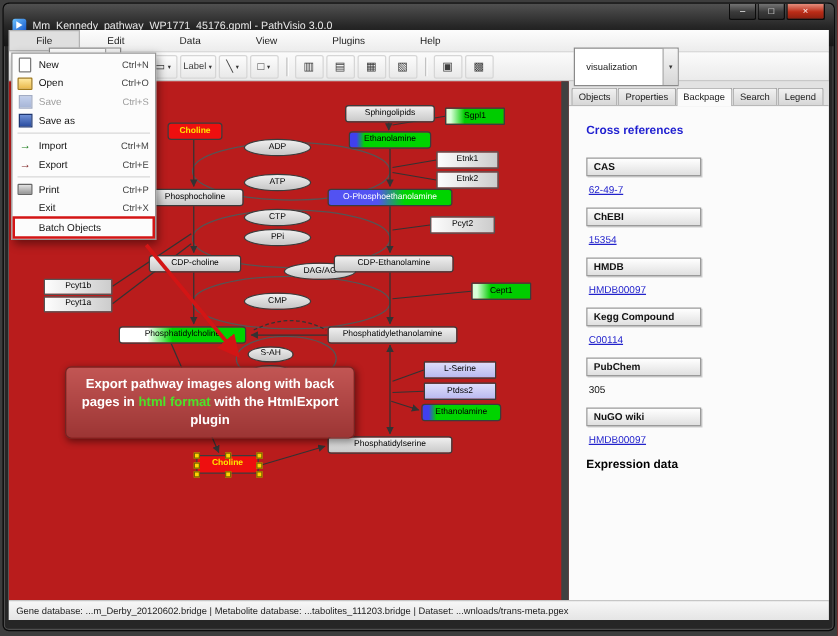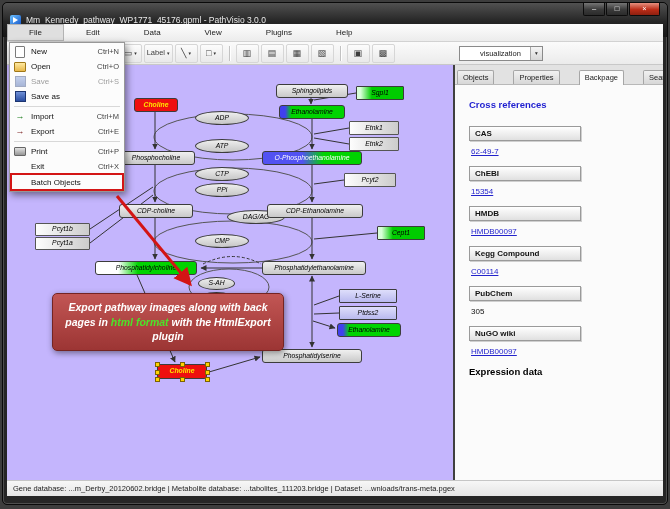--- a/index.html
+++ b/index.html
@@ -19,34 +19,34 @@
   .client{position:absolute;left:4px;top:21px;width:656px;height:472px;background:#f2f2f2;display:flex;flex-direction:column;overflow:hidden;}
 
   
   .menubar{height:17px;flex:0 0 17px;background:linear-gradient(#fdfdfd,#ececec);border-bottom:1px solid #d2d2d2;display:flex;align-items:stretch;font-size:8px;color:#1c1c1c;}
   .mb-item{padding:0 22px;display:flex;align-items:center;}
   .mb-item.active{background:#dfdfdf;box-shadow:inset 0 0 0 1px #b3b3b3;}
 
   
   .toolbar{height:22px;flex:0 0 22px;background:linear-gradient(#fbfbfb,#ebebeb);border-bottom:1px solid #c8c8c8;display:flex;align-items:center;padding:0 6px;font-size:8px;color:#222;position:relative;}
   .tb-label{margin-right:3px;}
-  .combo{height:15px;background:#fff;border:1px solid #8a8a8a;display:flex;align-items:center;font-size:7.5px;padding-left:20px;box-sizing:border-box;}
+  .combo{height:31px;background:#fff;border:1px solid #8a8a8a;display:flex;align-items:center;font-size:7.5px;padding-left:9px;box-sizing:border-box;}
   .combo .arrow{margin-left:auto;width:11px;align-self:stretch;background:linear-gradient(#f5f5f5,#d7d7d7);border-left:1px solid #a8a8a8;display:flex;align-items:center;justify-content:center;font-size:5.5px;color:#333;}
   #zoom-combo{width:58px;margin-right:10px;}
   #vis-combo{position:absolute;left:452px;width:84px;}
   .tools{display:flex;align-items:center;}
   .tsep{width:1px;height:15px;background:#c2c2c2;margin:0 5px;box-shadow:1px 0 0 #fff;}
   .tb-btn{height:17px;min-width:17px;display:flex;align-items:center;justify-content:center;padding:0 2px;border-radius:2px;border:1px solid #d6d6d6;background:linear-gradient(#fcfcfc,#e9e9e9);margin:0 1px;}
   .tb-btn .g{font-size:9px;color:#3d3d3d;line-height:1;}
   .tb-btn .g-text{font-size:7.5px;}
   .tb-btn .dd{font-size:5px;color:#333;margin-left:2px;}
 
   
   .main{flex:1;display:flex;min-height:0;}
-  .canvas{flex:1;position:relative;background:#c4b5fd;border-right:2px solid #404040;overflow:hidden;font-style:italic;}
+  .canvas{flex:1;position:relative;background:#b91c1c;border-right:6px solid #404040;overflow:hidden;}
   .edges{position:absolute;left:0;top:0;z-index:1;}
 
   
   .node{position:absolute;display:flex;align-items:center;justify-content:center;text-align:center;font-size:6.8px;line-height:1;color:#000;border:1px solid #3c3c3c;box-sizing:border-box;border-radius:3px;white-space:nowrap;z-index:3;}
   .t-gray-round{background:linear-gradient(#f0f0f0,#c9c9c9);}
   .t-ellipse{border-radius:50%;background:linear-gradient(#efefef,#c6c6c6);}
   .t-gene-green{background:linear-gradient(90deg,#d8ffd8 0 8%,#00cc00 32%);border-radius:1px;}
   .t-gray-box{background:linear-gradient(90deg,#fdfdfd,#cccccc);border-radius:1px;border-color:#555;}
   .t-metab-red{background:#ee0f0f;color:#ffe400;font-weight:bold;}
   .t-metab-green{background:linear-gradient(90deg,#4040ee 0 8%,#00d400 18%);}
@@ -74,27 +74,27 @@
   .i-import-icon{color:#167a16;}
   .i-export-icon{color:#7c2020;}
   .fm-label{flex:1;}
   .fm-short{color:#444;font-size:7.5px;margin-left:6px;}
   .fm-item.disabled .fm-short{color:#9d9d9d;}
   .fm-sub{font-size:7px;margin-left:5px;color:#333;}
   .fm-sep{height:1px;background:#d8d8d8;margin:2px 3px;}
 
   
   .rightpanel{width:208px;flex:0 0 208px;background:#ececec;display:flex;flex-direction:column;}
-  .tabs{height:17px;flex:0 0 17px;display:flex;align-items:flex-end;padding:2px 2px 0;gap:19px;background:#e2e2e2;border-bottom:1px solid #b8b8b8;}
+  .tabs{height:17px;flex:0 0 17px;display:flex;align-items:flex-end;padding:2px 2px 0;gap:0;background:#e2e2e2;border-bottom:1px solid #b8b8b8;}
   .tab{padding:2px 5px;background:linear-gradient(#f1f1f1,#d7d7d7);border:1px solid #a6a6a6;border-bottom:none;border-radius:2px 2px 0 0;font-size:7.5px;color:#222;white-space:nowrap;}
   .tab.selected{background:#fbfbfb;position:relative;top:1px;padding-bottom:3px;text-align:center;}
   .panel-content{flex:1;background:#fbfbfb;padding:10px 0 6px 14px;overflow:hidden;font-size:8px;}
   .bp-heading{color:#1f1fd0;font-weight:bold;font-size:9.5px;margin:4px 0 16px;}
   .bp-section{margin-bottom:5px;}
-  .bp-header{width:112px;box-sizing:border-box;border:1px solid #9a9a9a;background:linear-gradient(#ffffff,#e0e0e0);padding:2px 5px;font-weight:bold;font-size:8px;color:#111;box-shadow:1px 1px 0 #cfcfcf;}
+  .bp-header{width:92px;box-sizing:border-box;border:1px solid #9a9a9a;background:linear-gradient(#ffffff,#e0e0e0);padding:2px 5px;font-weight:bold;font-size:8px;color:#111;box-shadow:1px 1px 0 #cfcfcf;}
   .bp-value{margin:6px 0 10px 2px;font-size:8px;color:#111;}
   .bp-value.link{color:#2222cc;text-decoration:underline;}
   .bp-footer{font-weight:bold;font-size:9.5px;color:#000;margin-top:10px;}
 
   
   .statusbar{height:15px;flex:0 0 15px;background:linear-gradient(#f7f7f7,#e5e5e5);border-top:1px solid #c6c6c6;display:flex;align-items:center;padding:0 6px;font-size:7.5px;color:#222;white-space:nowrap;overflow:hidden;}
 
   
   .arrow-overlay{position:absolute;inset:0;z-index:60;pointer-events:none;}
 </style>

